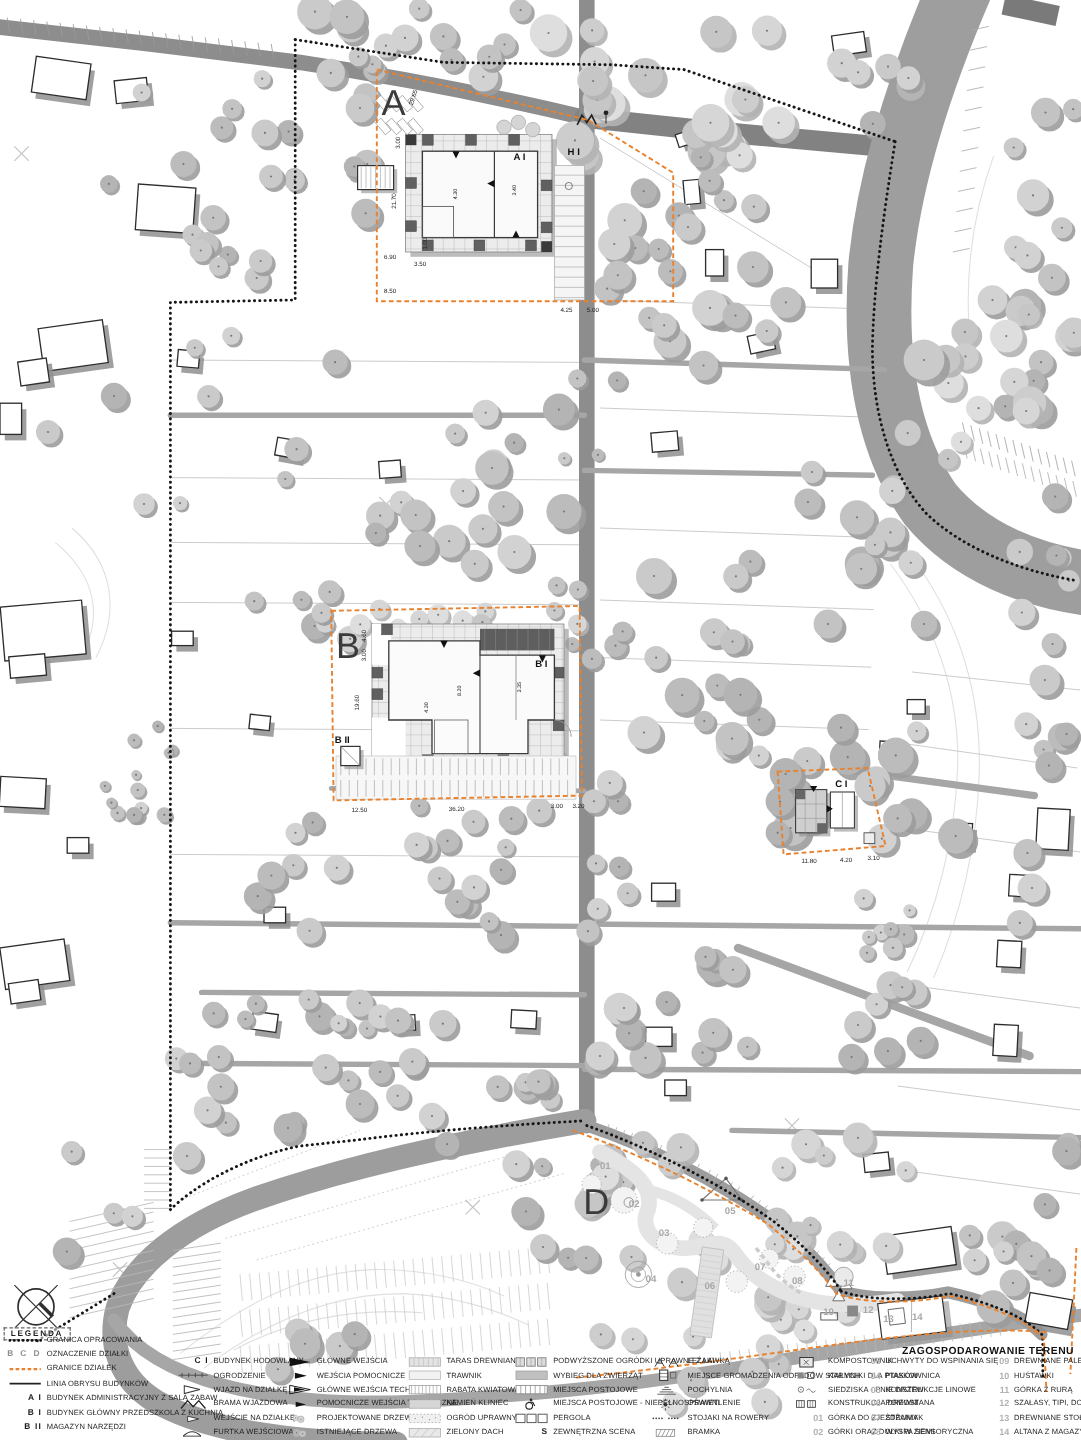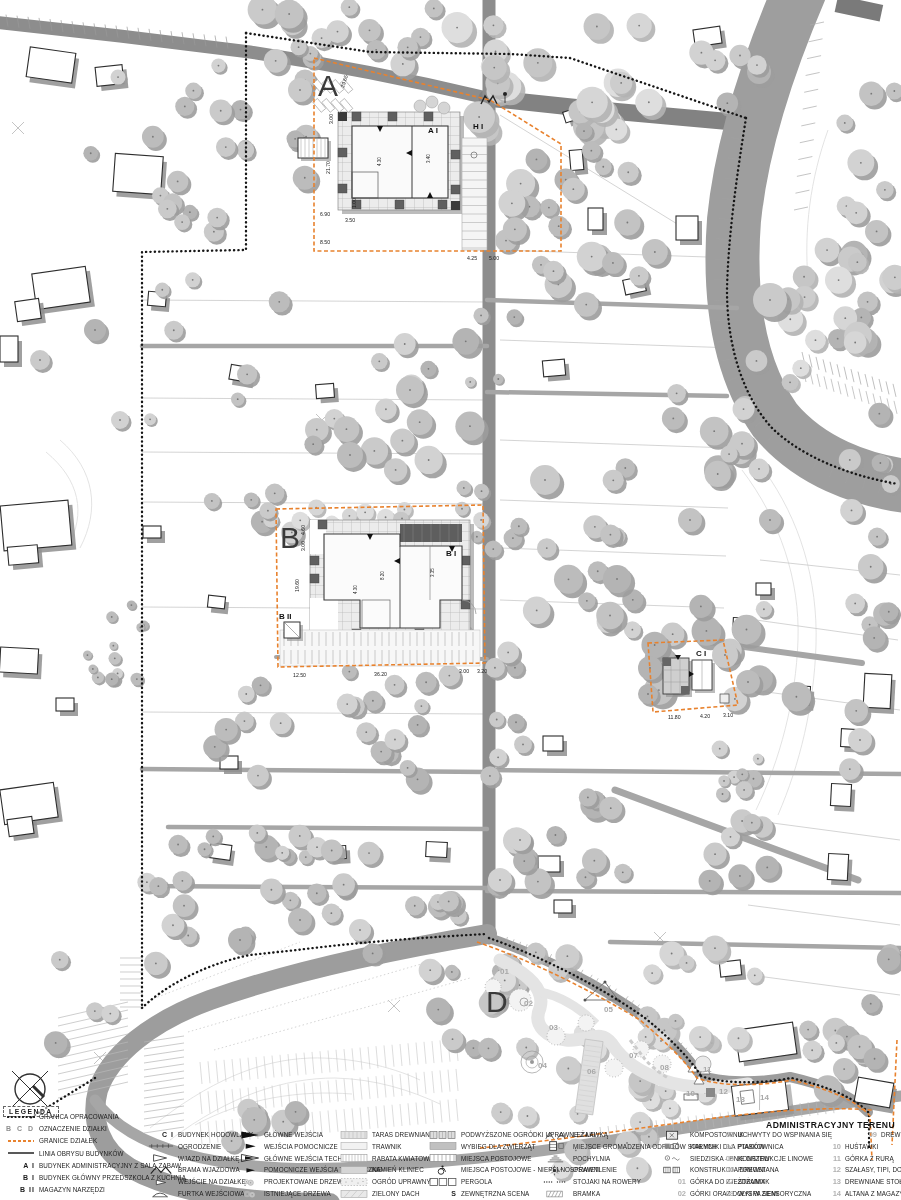--- a/index.html
+++ b/index.html
@@ -2119,21 +2119,21 @@
       </g>
       <g>
         <circle cx="30" cy="1089" r="15" fill="rgba(255,255,255,.5)" stroke="#2f2f2f" stroke-width="1.4"></circle>
         <path d="M12,1071 L48,1107 M48,1071 L12,1107" stroke="#2f2f2f" stroke-width="1" fill="none"></path>
         <line x1="33" y1="1086" x2="44" y2="1097" stroke="#2f2f2f" stroke-width="3"></line>
       </g>
     </svg>
 
   <div id="legend">
     <div id="legbox">LEGENDA</div>
-    <div id="title">ADMINISTRACYJNY TERENU</div>
+    <div id="title">ZAGOSPODAROWANIE TERENU</div>
   <div class="lrow" style="left: 3px; top: 1111px;">
         <span class="lic" style="width: 32px;">
           <svg width="28" height="12" viewBox="0 0 28 12">
             <line x1="1" y1="6" x2="27" y2="6" stroke="#111" stroke-width="2.2" stroke-dasharray="0.3,3.4" stroke-linecap="round"></line>
           </svg>
         </span>
         <span class="llb">GRANICA OPRACOWANIA</span>
       </div>
       <div class="lrow" style="left: 3px; top: 1123.2px;">
         <span class="lic" style="width: 32px;">
@@ -2537,21 +2537,21 @@
         </span>
         <span class="llb">STRUMYK</span>
       </div>
       <div class="lrow" style="left: 718px; top: 1188px;">
         <span class="lic" style="width: 16px;">
           <span class="lnum">08</span>
         </span>
         <span class="llb">WYSPA SENSORYCZNA</span>
       </div>
       <div class="lrow" style="left: 824px; top: 1129px;">
-        <span class="lic" style="width: 17px; margin-left: 36px;">
+        <span class="lic" style="width: 17px;">
           <span class="lnum">09</span>
         </span>
         <span class="llb">DREWNIANE PALE</span>
       </div>
       <div class="lrow" style="left: 824px; top: 1140.8px;">
         <span class="lic" style="width: 17px;">
           <span class="lnum">10</span>
         </span>
         <span class="llb">HUŚTAWKI</span>
       </div>

